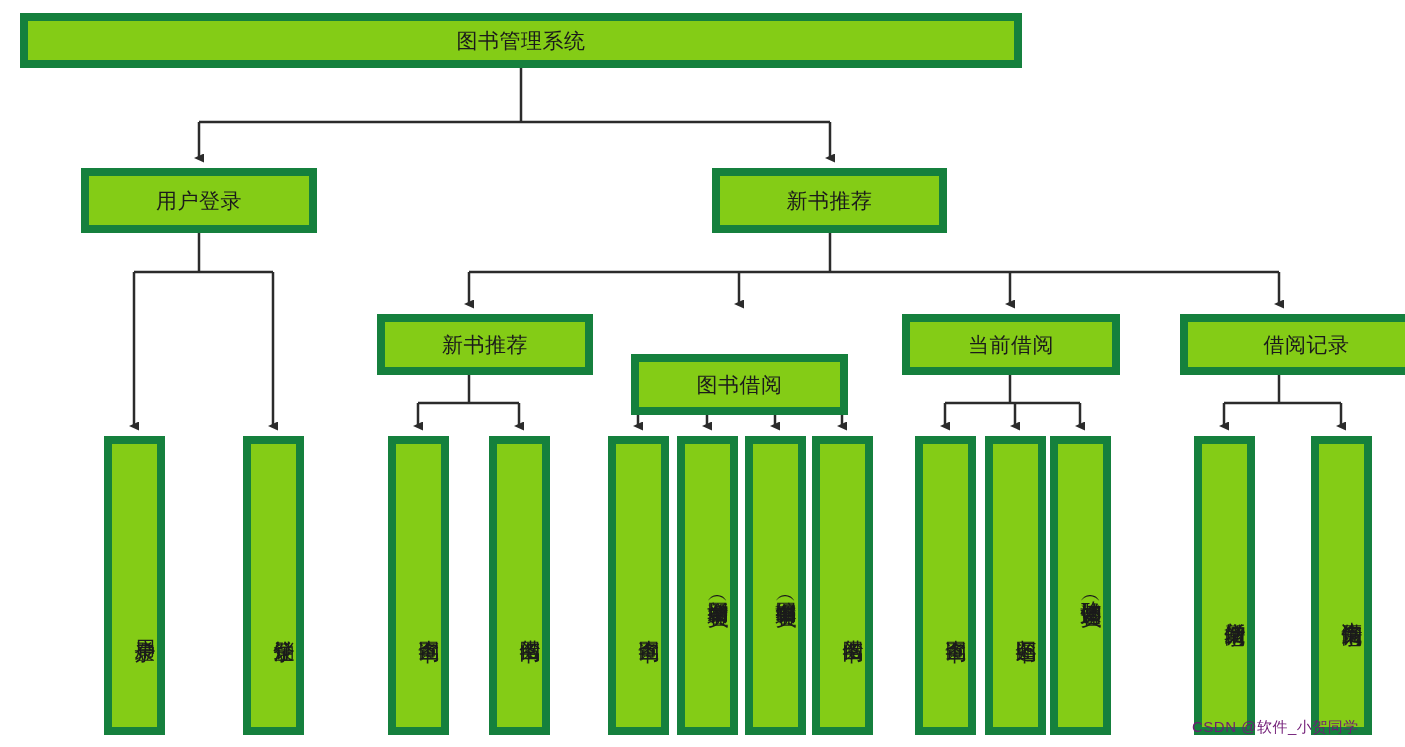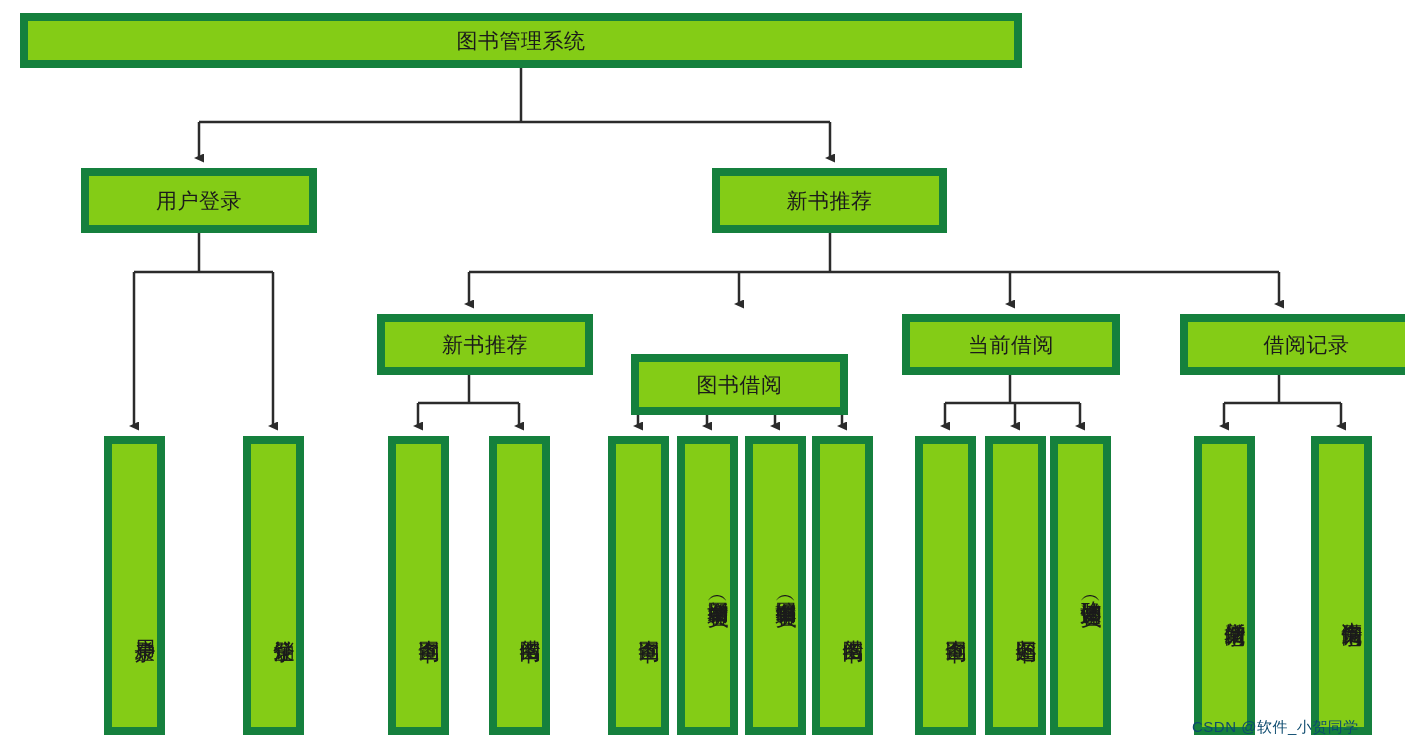--- a/index.html
+++ b/index.html
@@ -48,21 +48,21 @@
     padding-top: 8px;
     align-items: flex-start;
     justify-content: center;
   }
   .node .label {
     display: block;
   }
   .watermark {
     position: absolute;
     font-size: 15px;
-    color: #0c4a6e;
+    color: #701a75;
     letter-spacing: 0.5px;
     white-space: nowrap;
     pointer-events: none;
   }
 </style>
 </head>
 <body>
 
 <div id="canvas">
 

